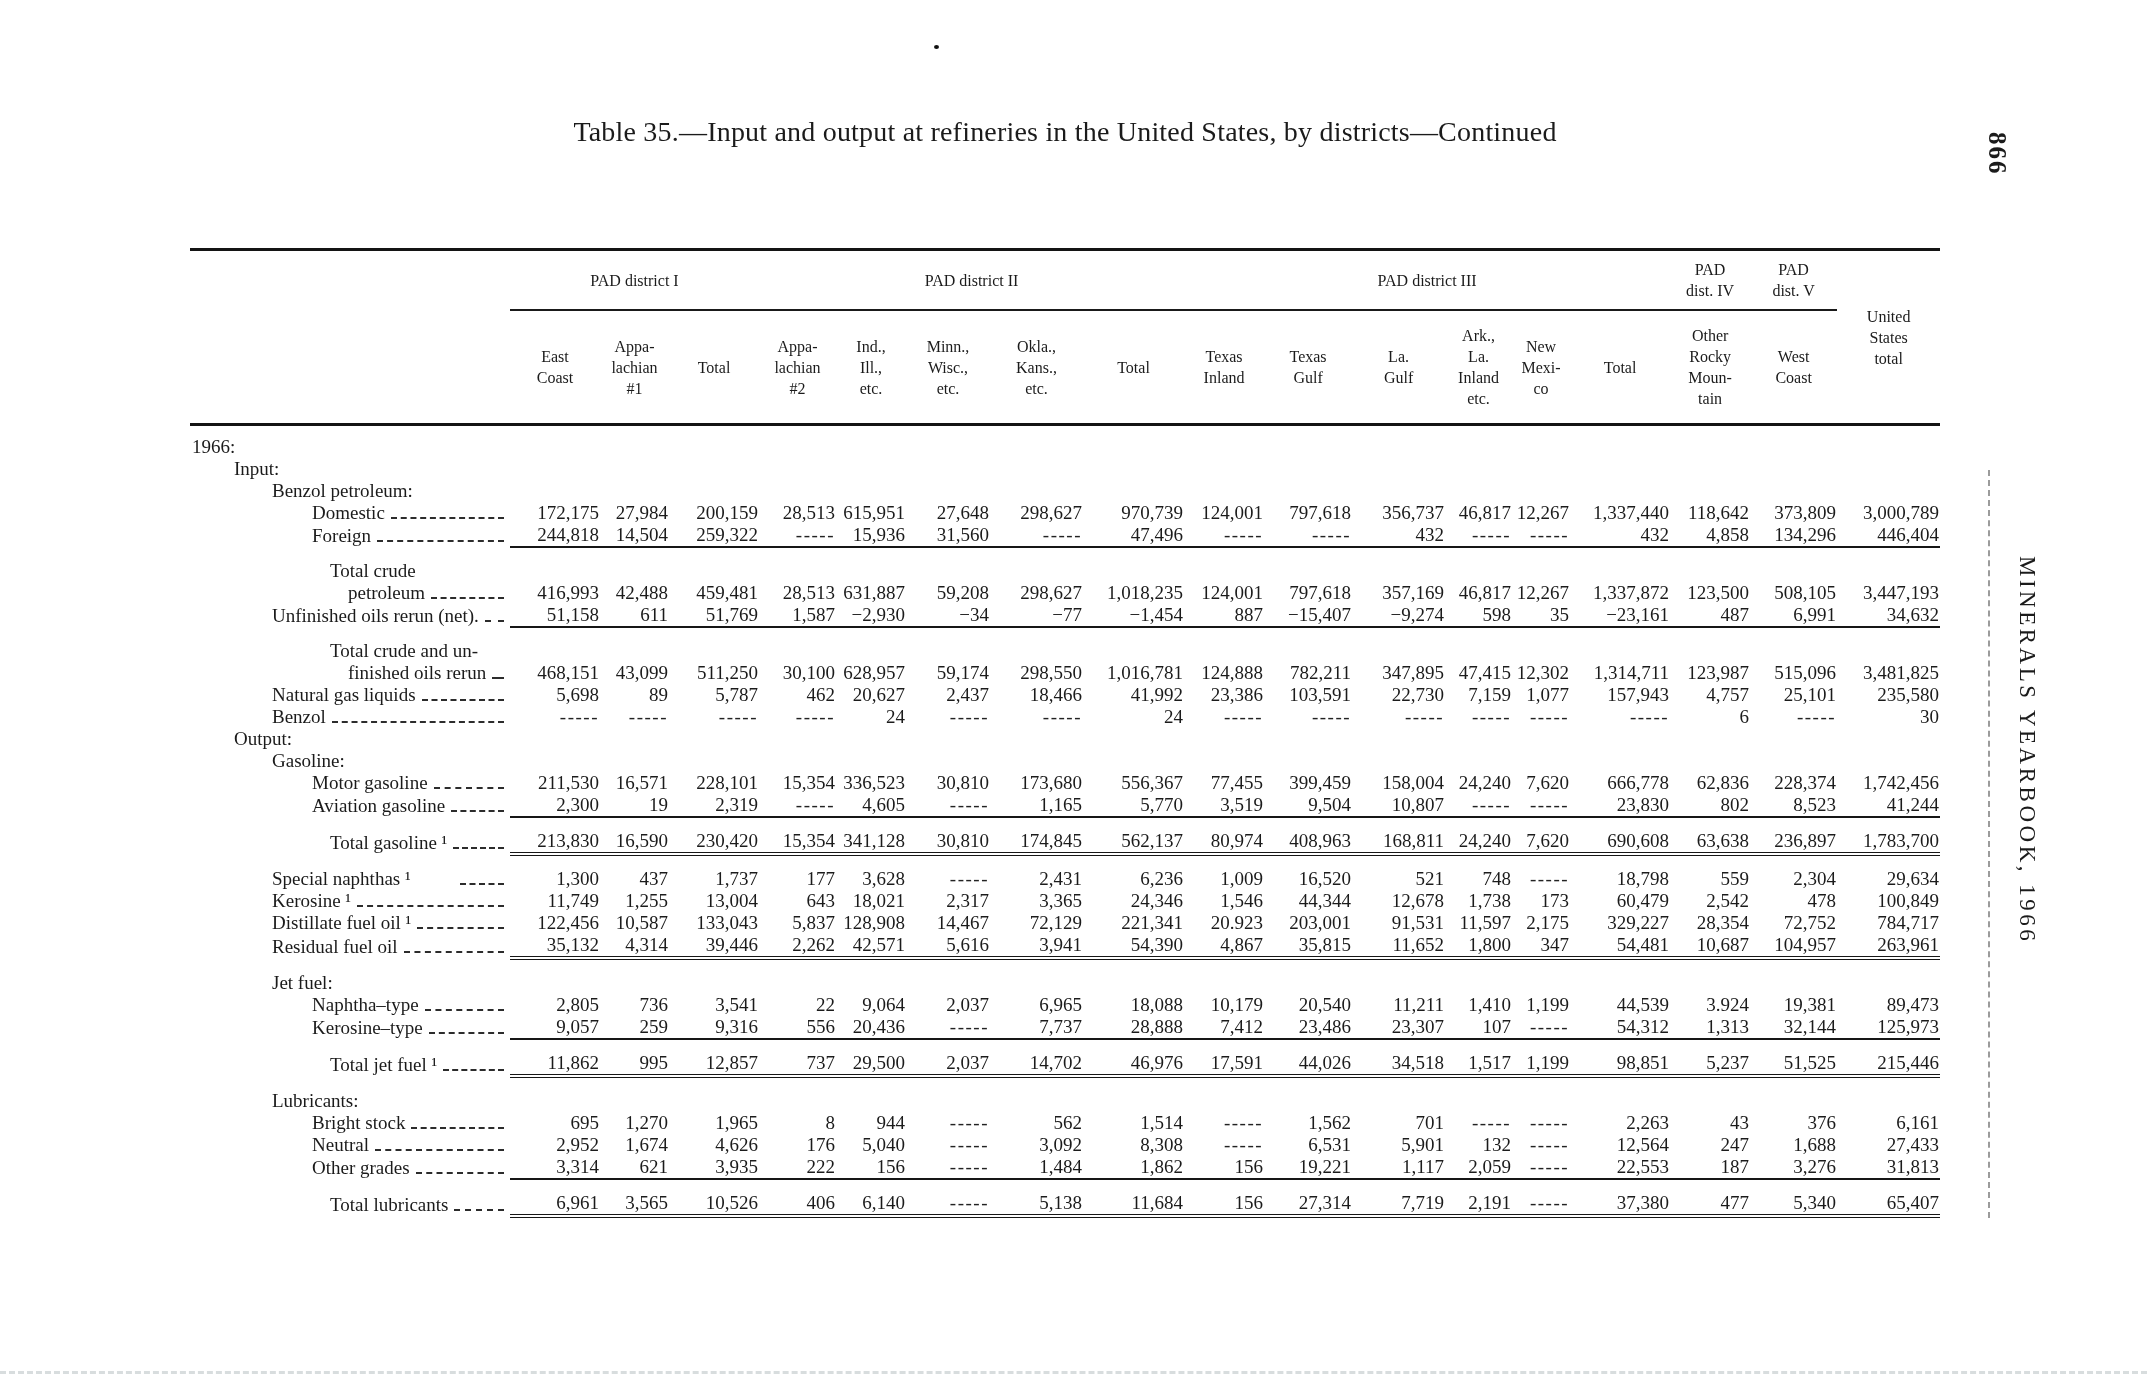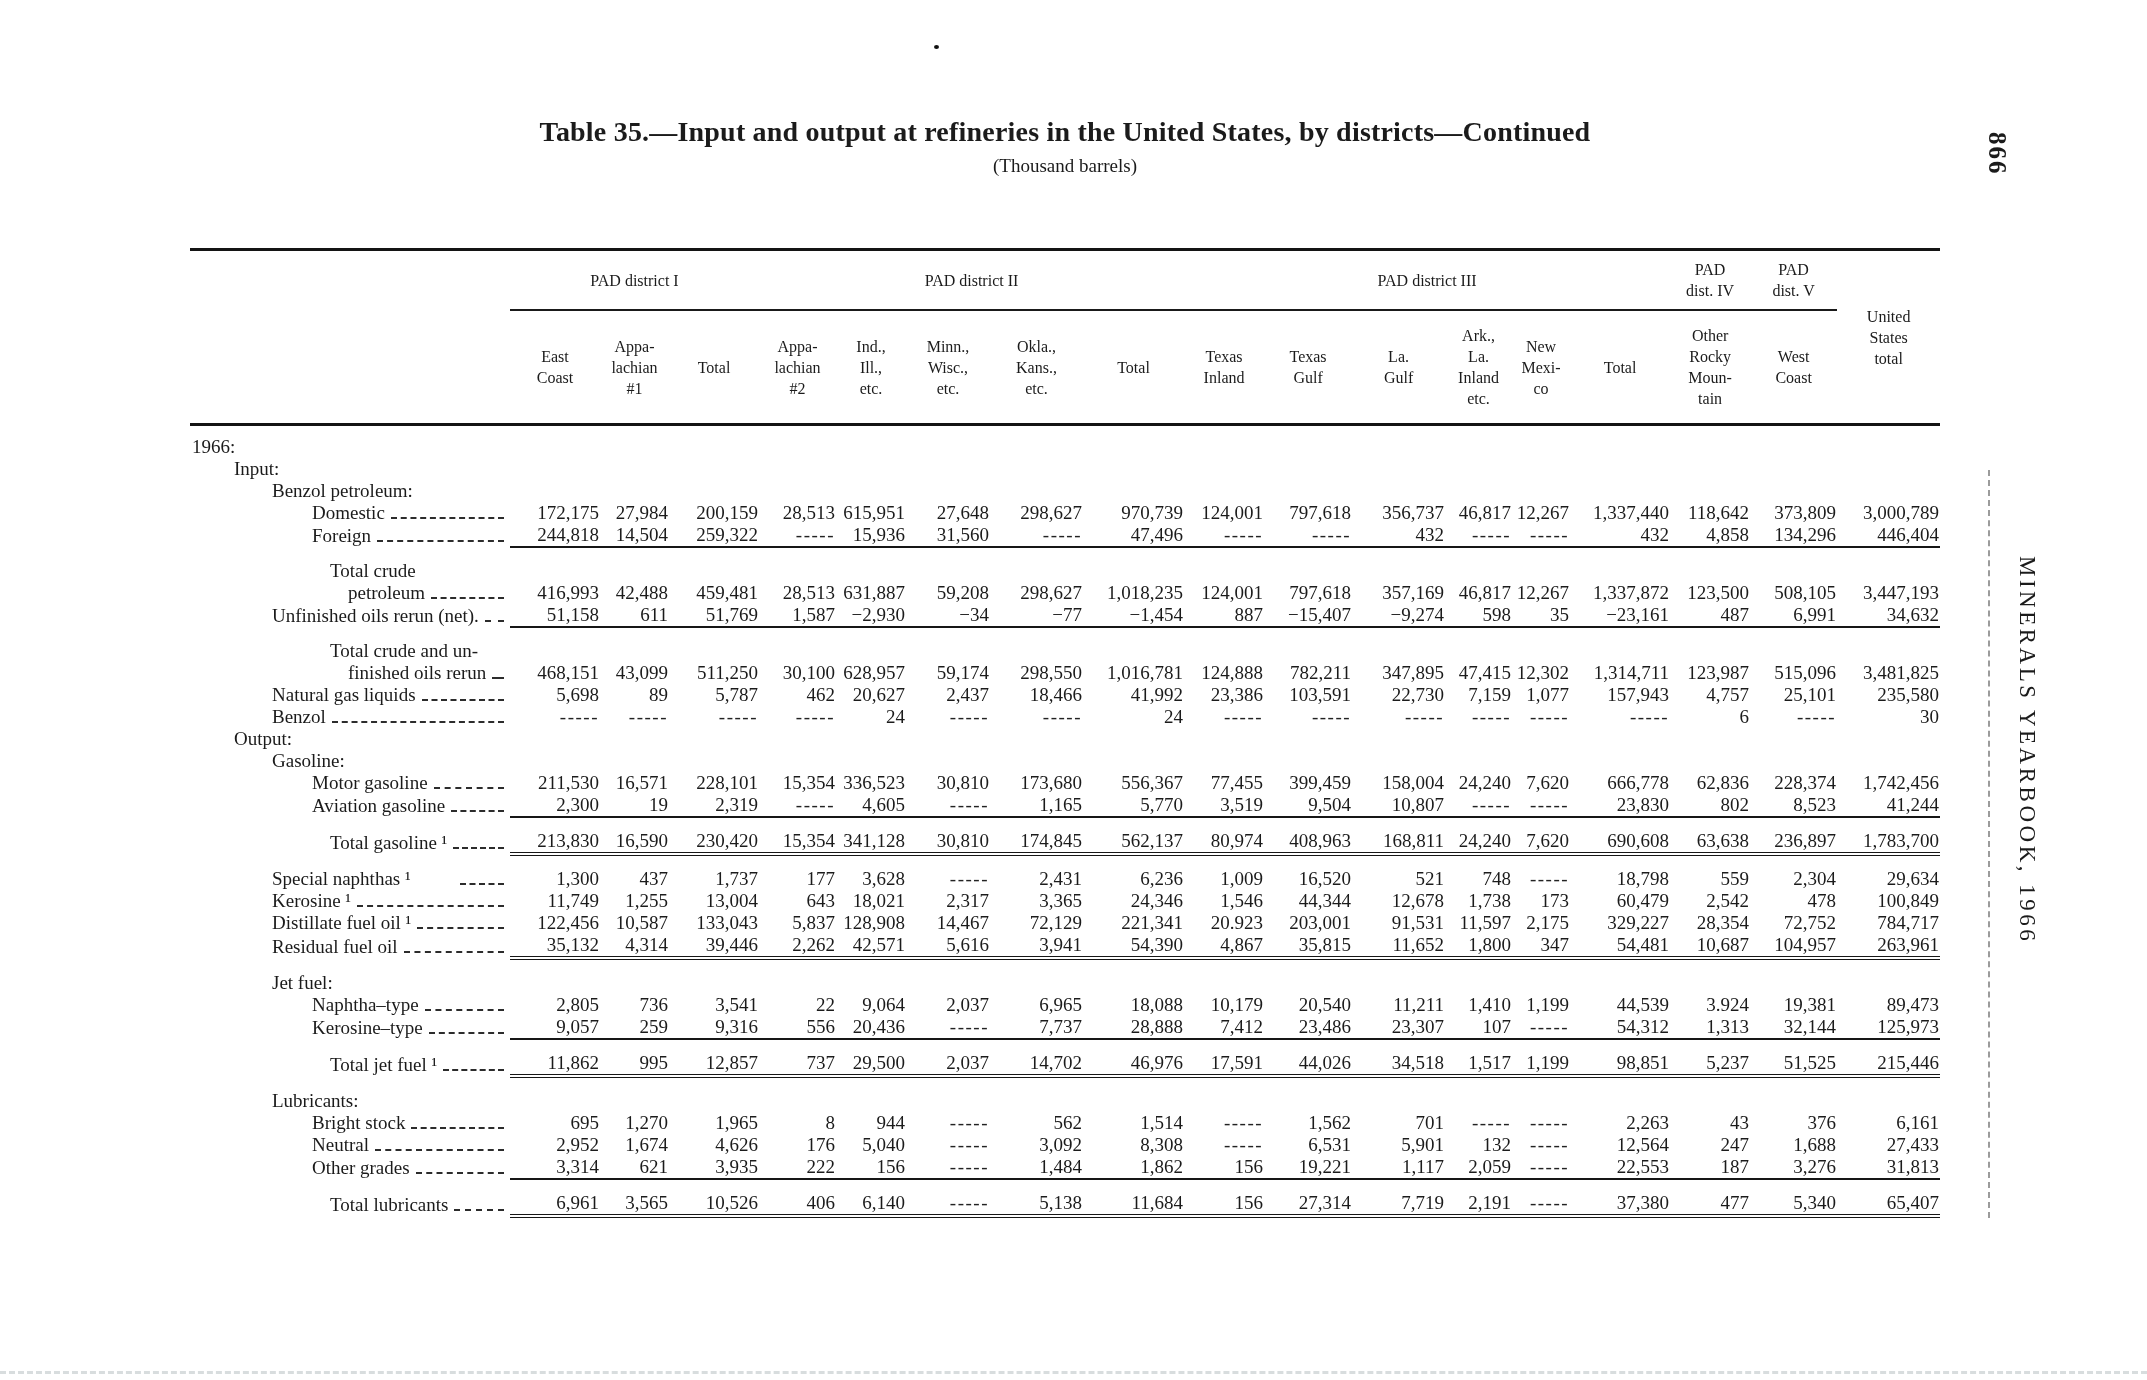--- a/index.html
+++ b/index.html
@@ -6,21 +6,21 @@
   body {
     width:2147px; height:1380px;
     background:#ffffff;
     position:relative;
     overflow:hidden;
     font-family:"Liberation Serif","DejaVu Serif",serif;
     color:#1b1b1b;
     -webkit-font-smoothing:antialiased;
   }
   .title-block { position:absolute; top:116px; left:190px; width:1750px; text-align:center; }
-  .tbl-title { font-size:28px; font-weight:bold; letter-spacing:.2px; }
+  .tbl-title { font-size:28px; font-weight:normal; letter-spacing:.2px; }
   .tbl-subtitle { font-size:19px; margin-top:7px; }
 
   .folio {
     position:absolute; left:1983px; top:132px;
     writing-mode:vertical-rl; font-size:25px; font-weight:bold; letter-spacing:2px;
   }
   .running {
     position:absolute; left:2014px; top:556px;
     writing-mode:vertical-rl; font-size:23px; letter-spacing:3.5px;
   }
@@ -56,21 +56,20 @@
 
   .artifact-dot { position:absolute; left:934px; top:45px; width:5px; height:4px; background:#111; border-radius:50%; }
   .artifact-line { position:absolute; left:1988px; top:470px; height:748px; width:0; border-left:2px dashed rgba(55,55,55,.5); }
   .artifact-bottom { position:absolute; left:0; top:1371px; width:2147px; height:0; border-top:3px dashed #ccd2d4; opacity:.75; }
 </style>
 </head>
 <body>
 
 <div class="title-block">
   <div class="tbl-title">Table 35.—Input and output at refineries in the United States, by districts—Continued</div>
-  <div class="tbl-subtitle">(Thousand barrels)</div>
 </div>
 
 <div class="folio">866</div>
 <div class="running">MINERALS YEARBOOK, 1966</div>
 
 <table id="t">
   <colgroup>
     <col class="c0">
       <col class="c1">
       <col class="c2">

